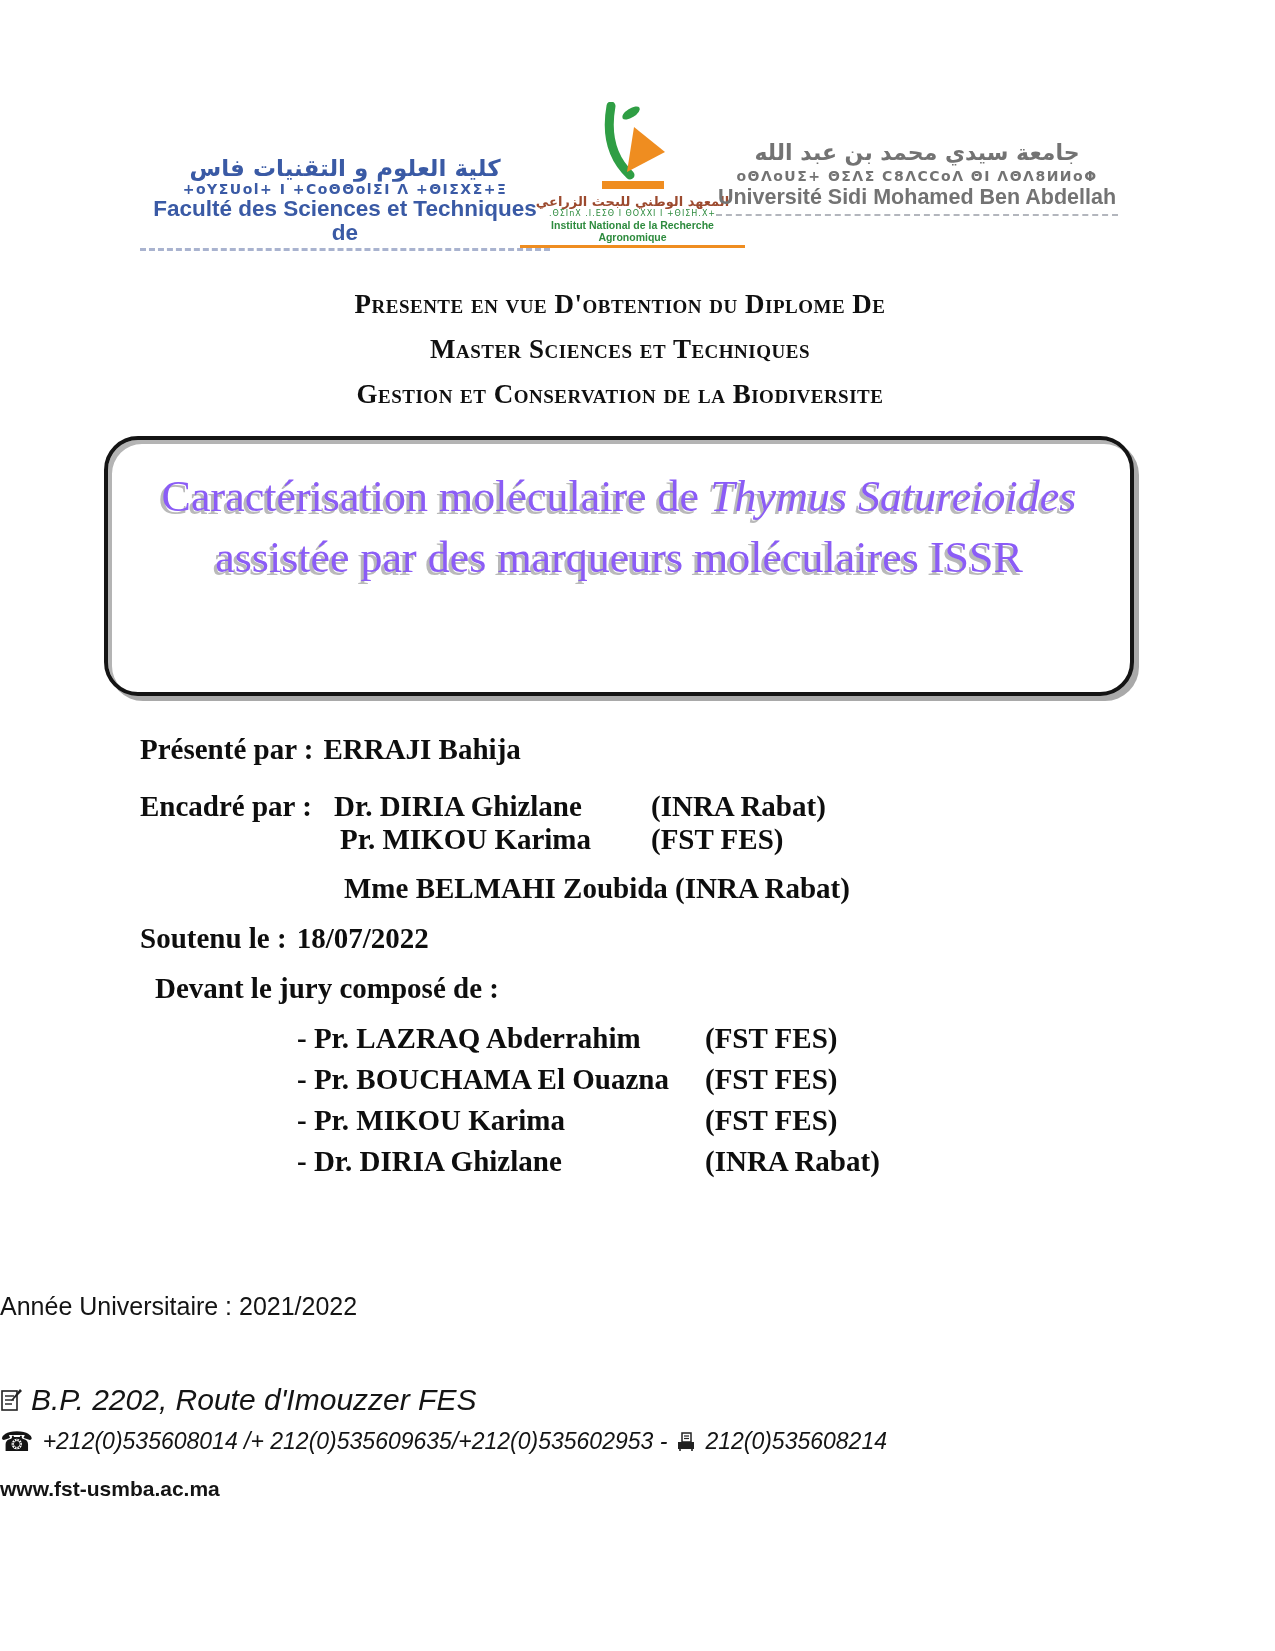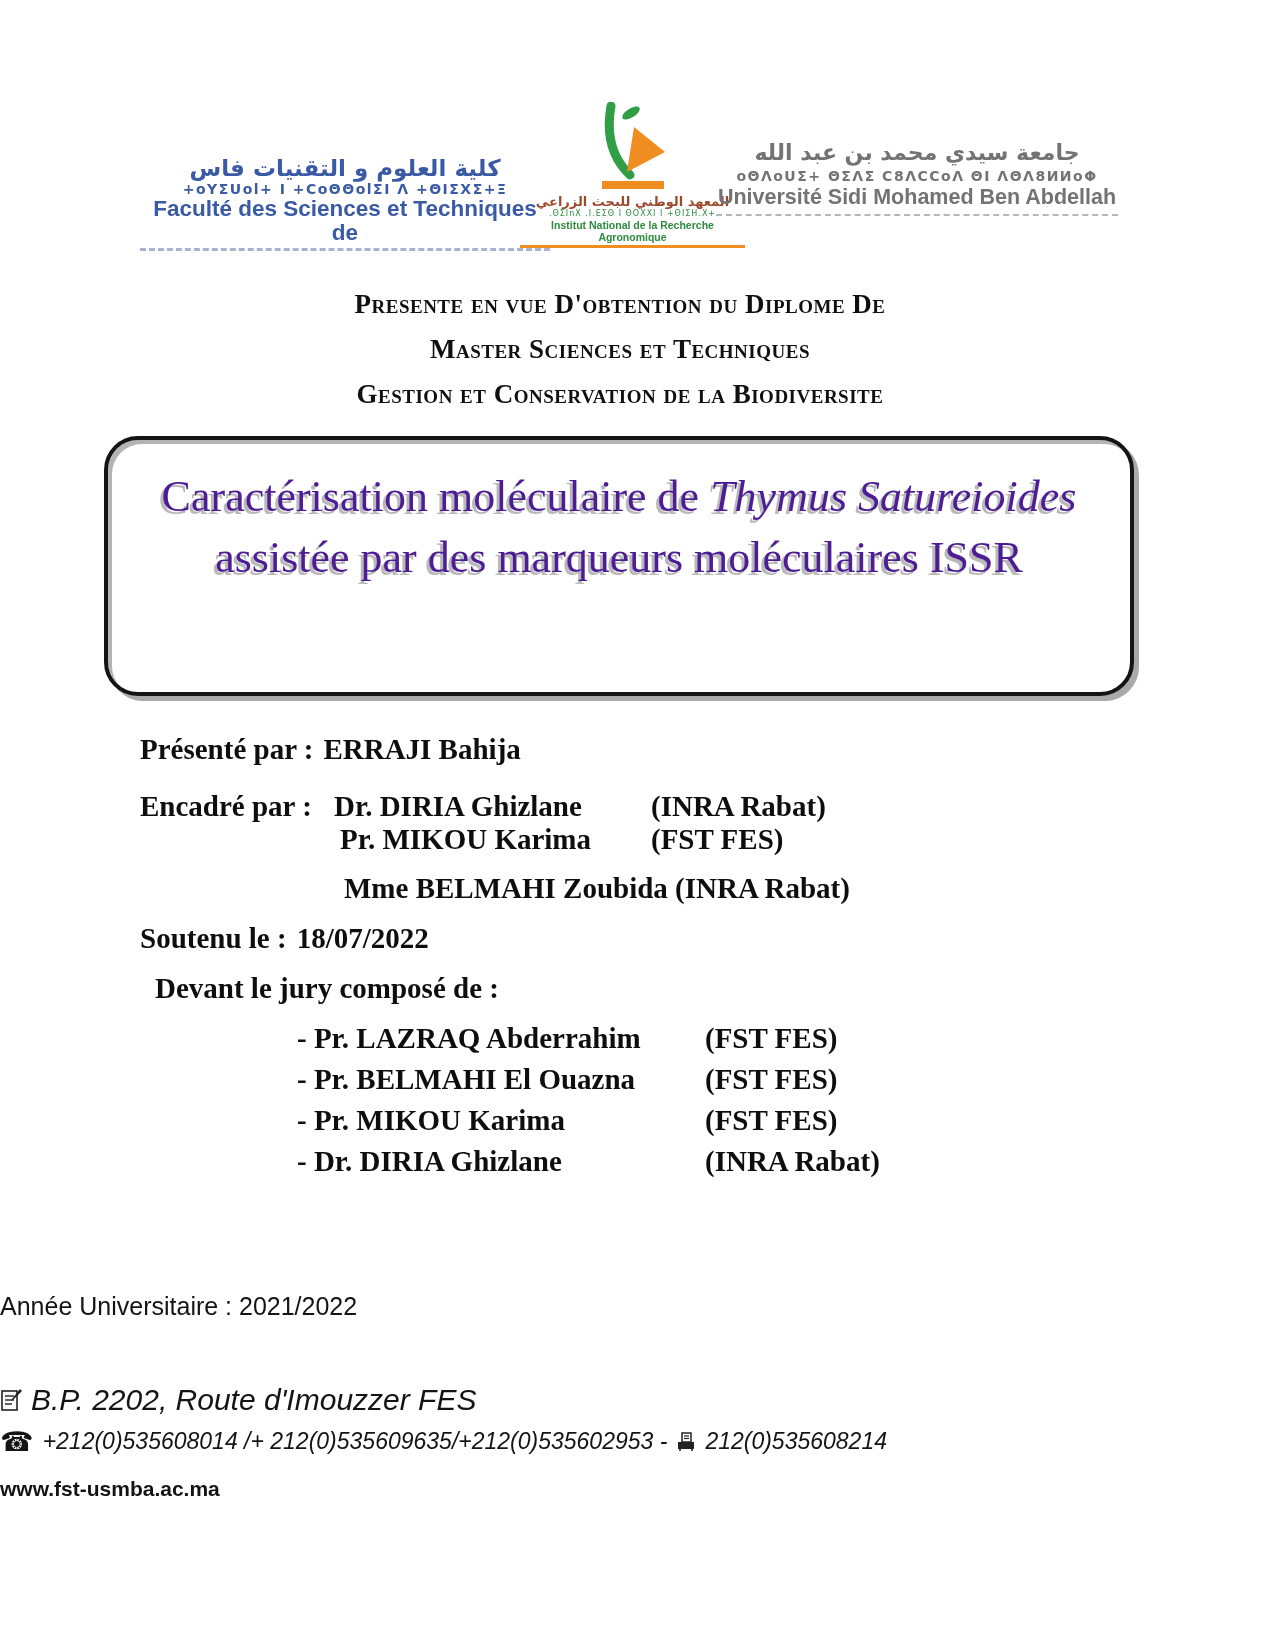--- a/index.html
+++ b/index.html
@@ -31,21 +31,21 @@
   #h1{top:242px;font-size:28px;}
   #h2{top:289px;}
   #h3{top:334px;}
   #h4{top:379px;}
 
   
   .title-box{position:absolute;left:104px;top:436px;width:1030px;height:260px;box-sizing:border-box;
              background:#fff;border:4px solid #141414;border-radius:34px;
              box-shadow:5px 5px 0 0 #a9a9a9, inset 4px 4px 0 0 #b4b4b4;}
   .title-text{margin:26px auto 12px;width:950px;text-align:center;font-size:44px;line-height:61px;
-              color:#4c1d95;text-shadow:-3px 3px 0 #b9b9b9;}
+              color:#8b5cf6;text-shadow:-3px 3px 0 #b9b9b9;}
   .title-text .it{font-style:italic;}
 
   
   .ln{position:absolute;font-weight:bold;font-size:29px;white-space:nowrap;color:#0e0e0e;}
   .lbl{margin-right:10px;}
 
   
   .ft{position:absolute;left:0;width:1240px;display:flex;justify-content:flex-start;align-items:center;gap:9px;
       font-family:"Liberation Sans",sans-serif;color:#141414;white-space:nowrap;}
   #ft-year{top:1292px;font-size:25px;}
@@ -112,21 +112,21 @@
 
   <div class="ln" style="left:140px;top:922px;">
     <span class="lbl">Soutenu le :</span><span>18/07/2022</span>
   </div>
 
   <div class="ln" style="left:155px;top:972px;">Devant le jury composé de :</div>
 
   <div class="ln" style="left:297px;top:1022px;">- Pr. LAZRAQ Abderrahim</div>
   <div class="ln" style="left:705px;top:1022px;">(FST FES)</div>
 
-  <div class="ln" style="left:297px;top:1063px;">- Pr. BELMAHI El Ouazna</div>
+  <div class="ln" style="left:297px;top:1063px;">- Pr. BOUCHAMA El Ouazna</div>
   <div class="ln" style="left:705px;top:1063px;">(FST FES)</div>
 
   <div class="ln" style="left:297px;top:1104px;">- Pr. MIKOU Karima</div>
   <div class="ln" style="left:705px;top:1104px;">(FST FES)</div>
 
   <div class="ln" style="left:297px;top:1145px;">- Dr. DIRIA Ghizlane</div>
   <div class="ln" style="left:705px;top:1145px;">(INRA Rabat)</div>
 
   <div id="ft-year" class="ft">
     <span>Année Universitaire : 2021/2022</span>

